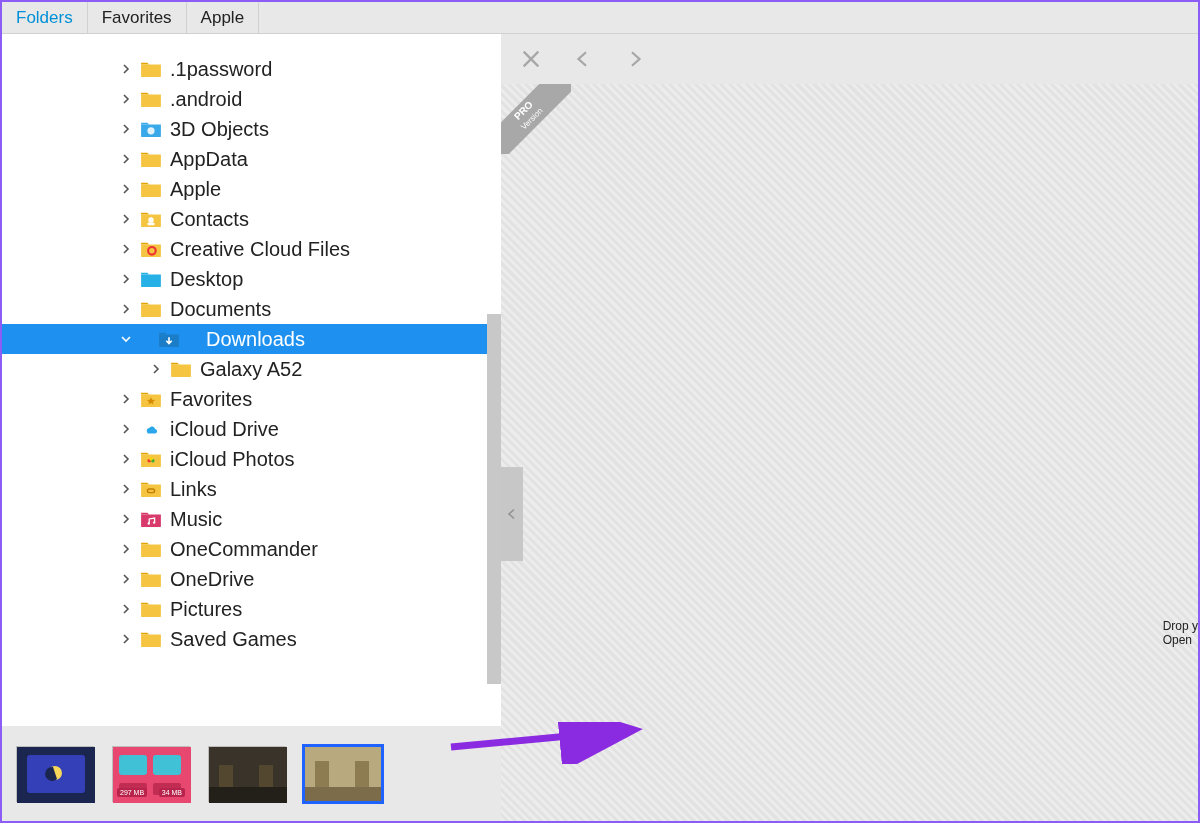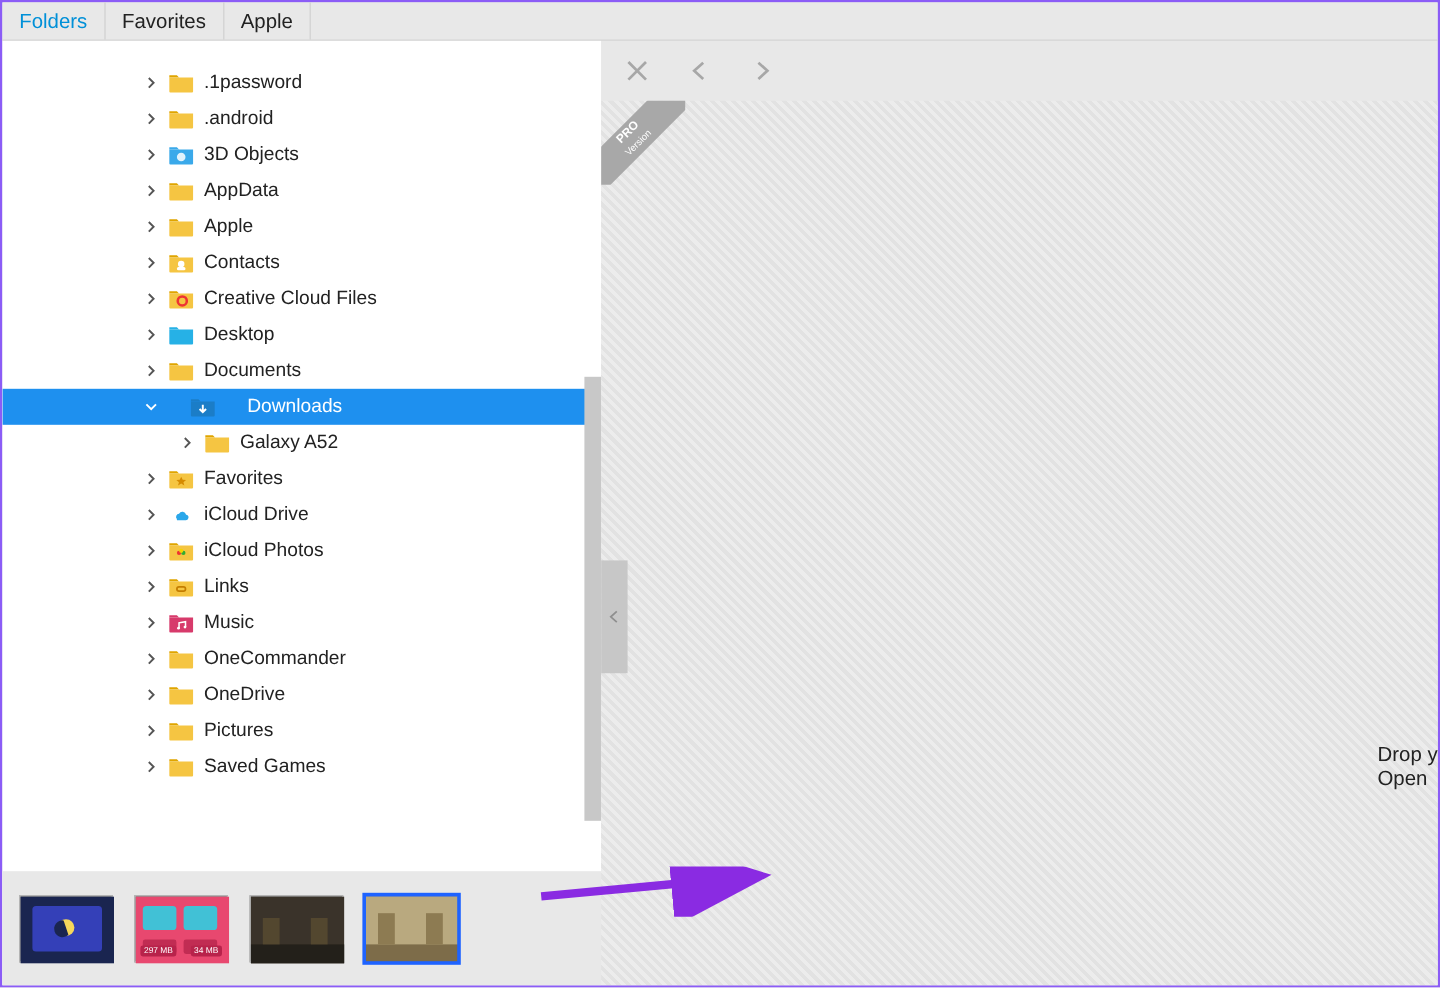--- a/index.html
+++ b/index.html
@@ -55,21 +55,21 @@
     top: 280px;
     width: 14px;
     height: 370px;
     background: #c8c8c8;
     border-radius: 0;
   }
   .node {
     display: flex;
     align-items: center;
     height: 30px;
-    font-size: 16px;
+    font-size: 20px;
     color: #222;
     padding-left: 0;
     cursor: pointer;
     white-space: nowrap;
     text-align: center;
   }
   .node .caret {
     width: 28px;
     text-align: center;
     color: #555;
@@ -154,21 +154,21 @@
     line-height: 12px;
     padding: 2px 0;
     font-weight: 600;
   }
   .ribbon .band .sub { font-size: 8px; font-weight: 400; display:block; }
   
   .dropzone {
     position: absolute;
     right: 0;
     top: 535px;
-    font-size: 17px;
+    font-size: 12px;
     color: #222;
     text-align: left;
   }
   .dropzone .ln2 { cursor: pointer; }
   
   .collapse-handle {
     position: absolute;
     left: 0;
     top: 52%;
     width: 22px; height: 94px;

